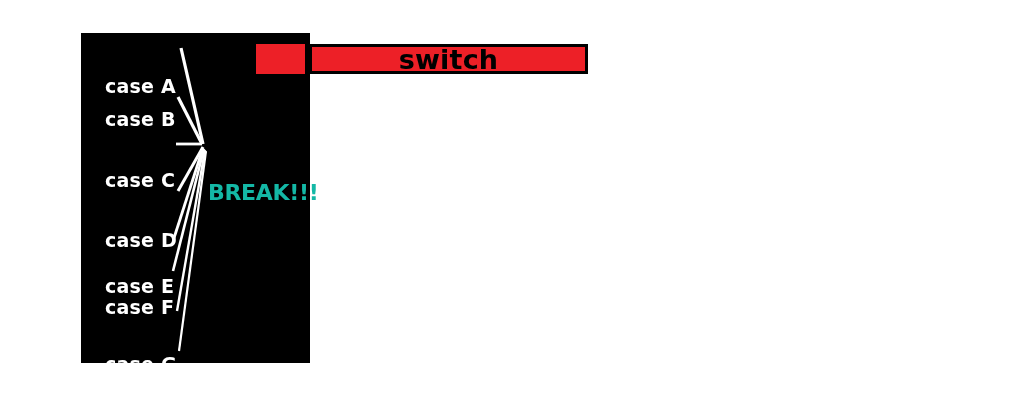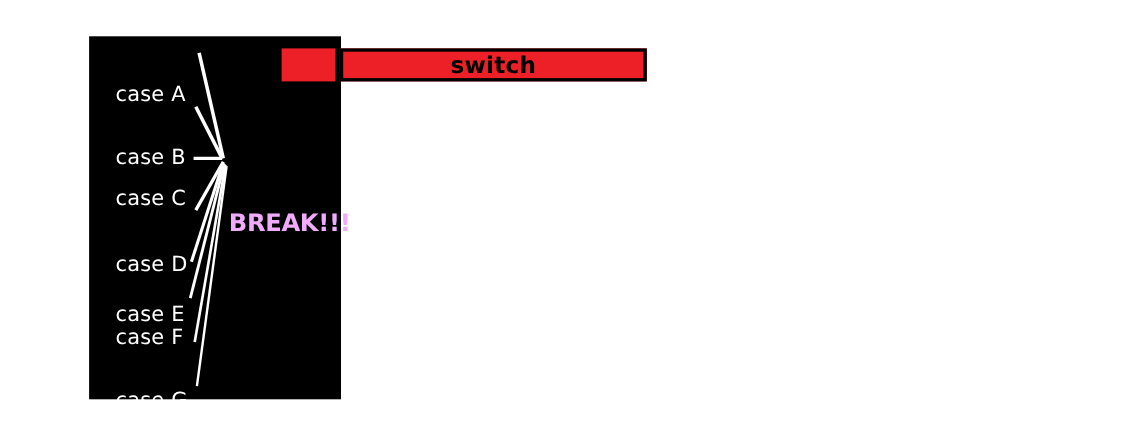--- a/index.html
+++ b/index.html
@@ -31,40 +31,39 @@
     height: 330px;
     background: #000000;
   }
 
   
   .case-label {
     position: absolute;
     left: 24px;
     color: #ffffff;
     font-family: "DejaVu Sans", sans-serif;
-    font-weight: normal;
+    font-weight: bold;
     font-size: 19px;
     line-height: 19px;
     letter-spacing: 0.2px;
     white-space: nowrap;
   }
 
   
   #break-text {
     position: absolute;
     left: 127px;
     top: 149px;
-    color: #f0abfc;
+    color: #14b8a6;
     font-family: "DejaVu Sans", sans-serif;
     font-weight: bold;
     font-size: 22px;
     line-height: 22px;
     letter-spacing: -0.3px;
     white-space: nowrap;
-    margin-top: 11px;
   }
 
   
   #lines-svg {
     position: absolute;
     left: 0;
     top: 0;
     width: 229px;
     height: 330px;
     pointer-events: none;
@@ -96,21 +95,21 @@
     border: 3px solid #000000;
     box-sizing: border-box;
     display: flex;
     align-items: center;
     justify-content: center;
   }
   #switch-bar-label {
     color: #000000;
     font-family: "DejaVu Sans", sans-serif;
     font-weight: bold;
-    font-size: 21px;
+    font-size: 27px;
     line-height: 21px;
     letter-spacing: 0.2px;
   }
 </style>
 </head>
 <body>
 
 <div id="stage">
 
   <div id="black-panel">
@@ -130,21 +129,21 @@
 
         <line x1="92" y1="238" x2="123" y2="116" stroke-width="2.6"></line>
 
         <line x1="96" y1="278" x2="124" y2="117" stroke-width="2.4"></line>
 
         <line x1="98" y1="318" x2="125" y2="118" stroke-width="2.2"></line>
       </g>
     </svg>
 
     <div class="case-label" style="top:44px;">case A</div>
-    <div class="case-label" style="top:101px;">case B</div>
+    <div class="case-label" style="top:77px;">case B</div>
     <div class="case-label" style="top:138px;">case C</div>
     <div class="case-label" style="top:198px;">case D</div>
     <div class="case-label" style="top:244px;">case E</div>
     <div class="case-label" style="top:265px;">case F</div>
     <div class="case-label" style="top:322px;">case G</div>
     <div class="case-label" style="top:345px;">case H</div>
 
     <div id="break-text">BREAK!!!</div>
   </div>
 

